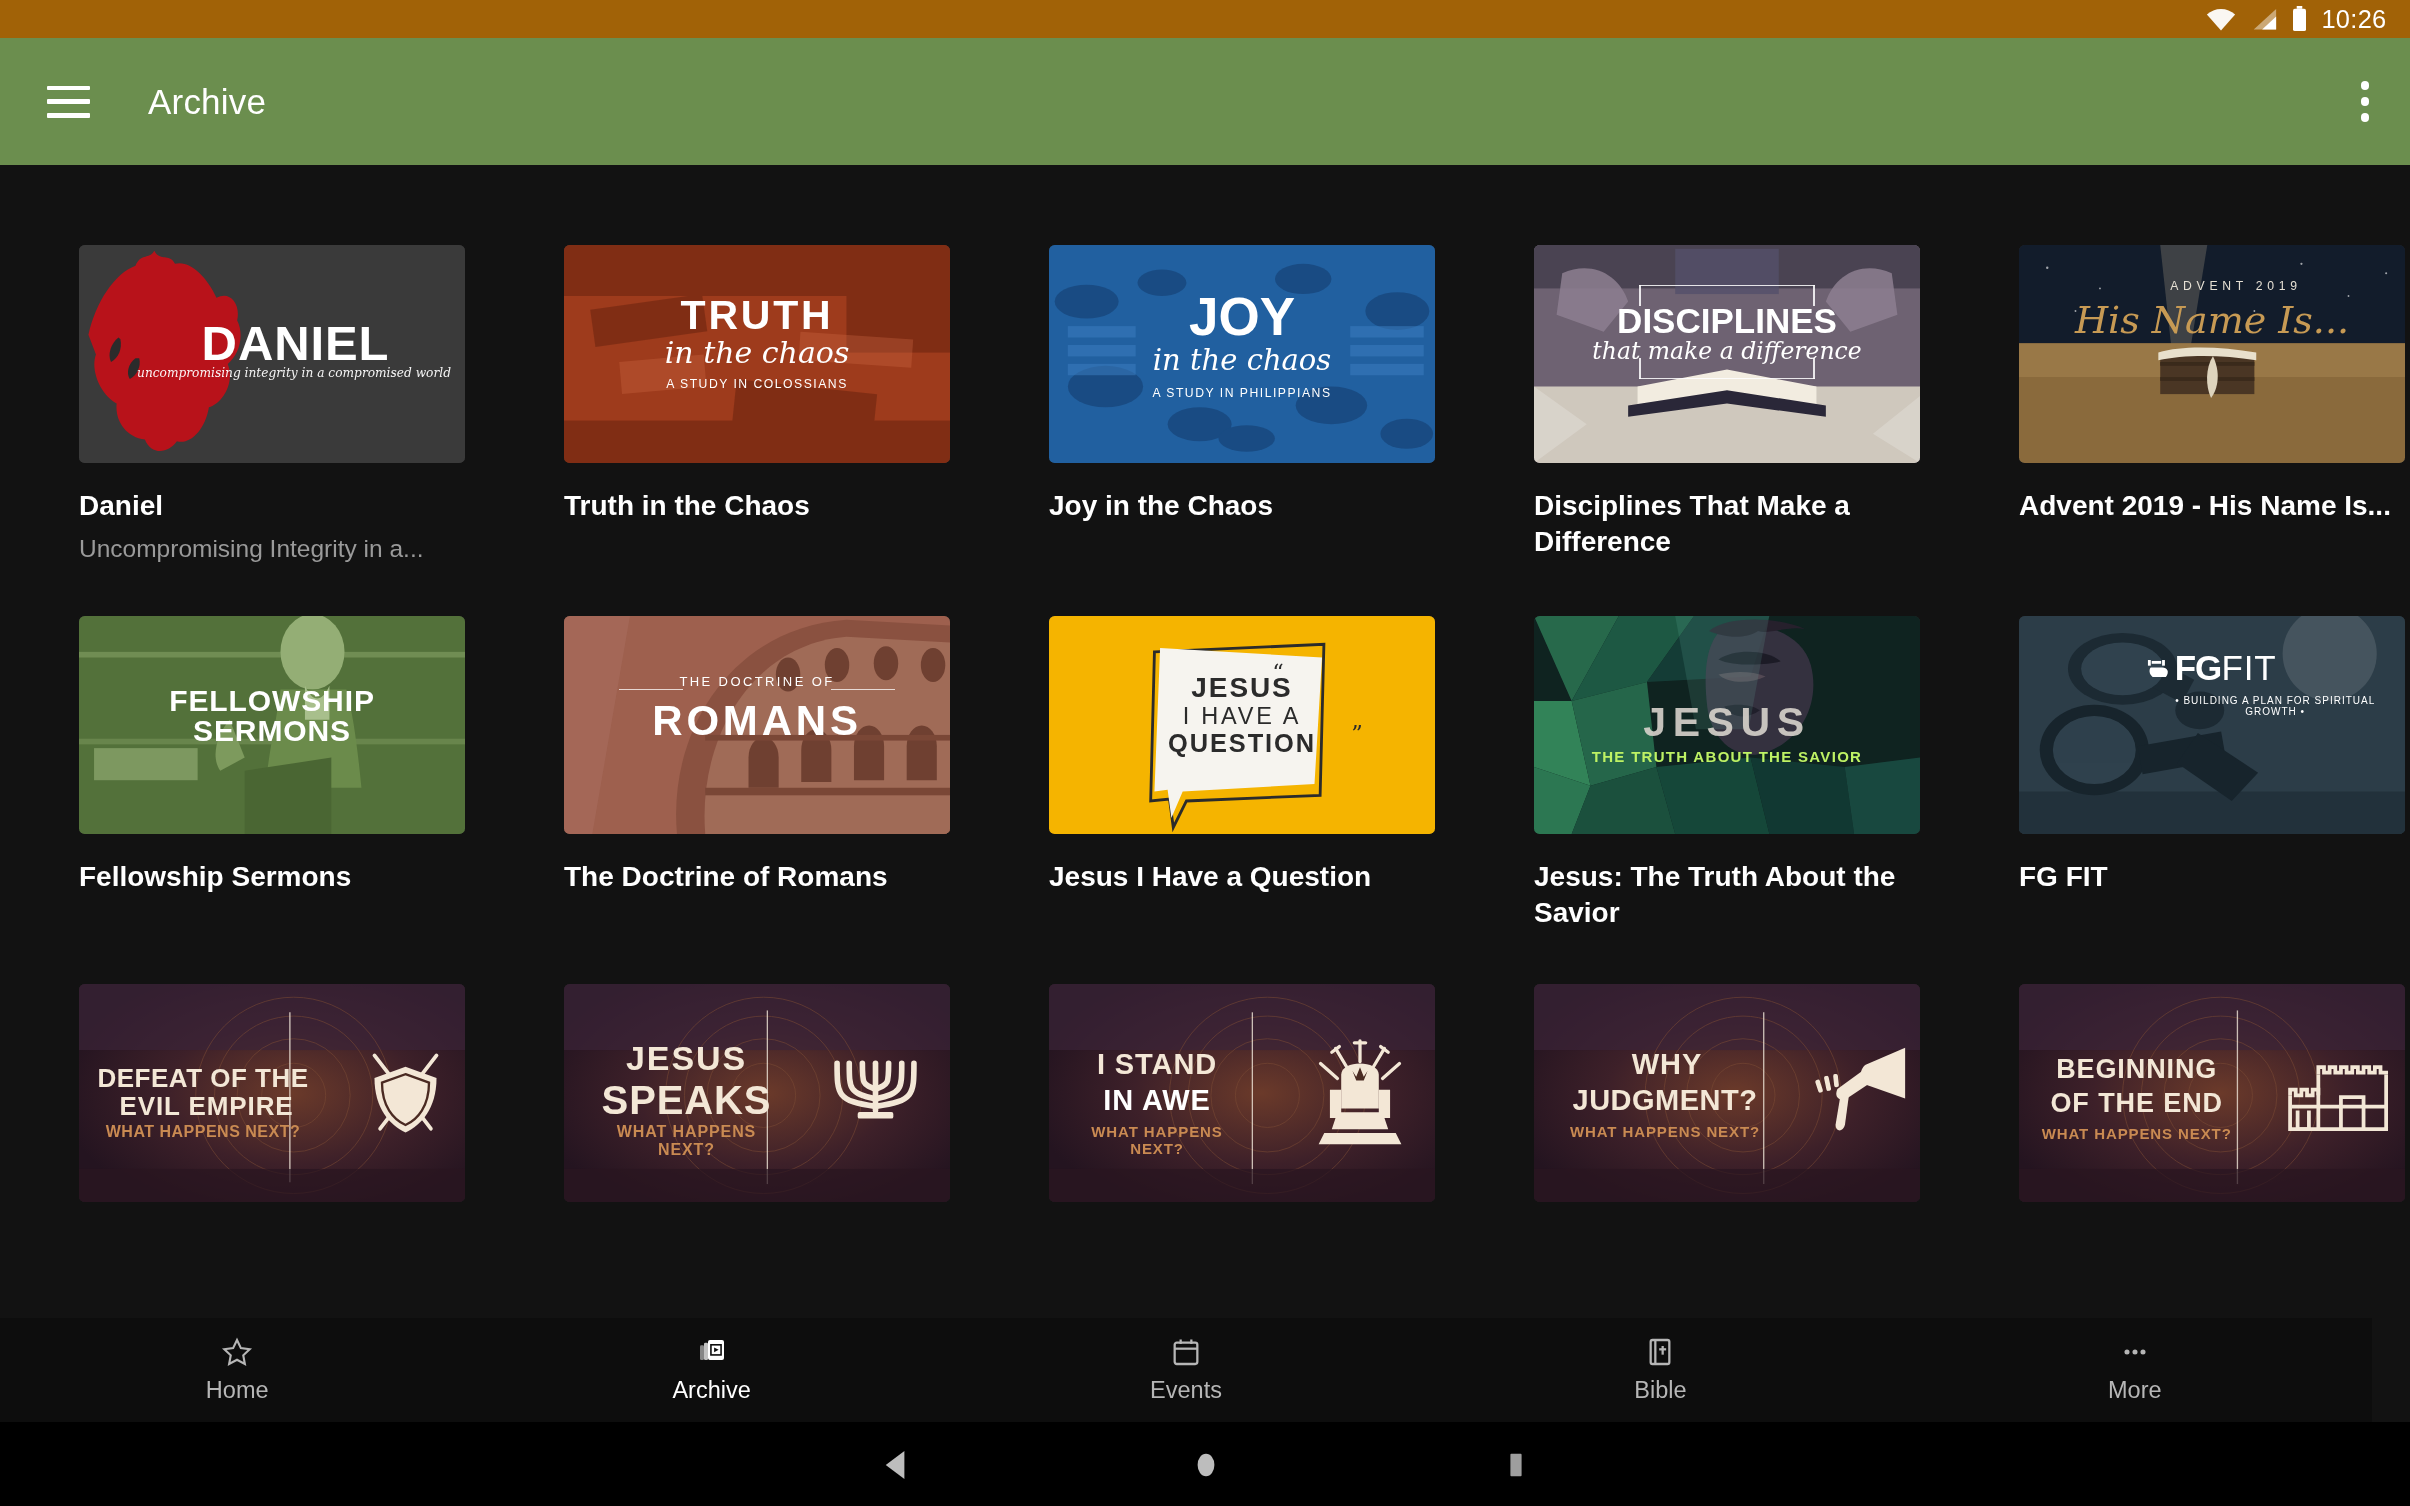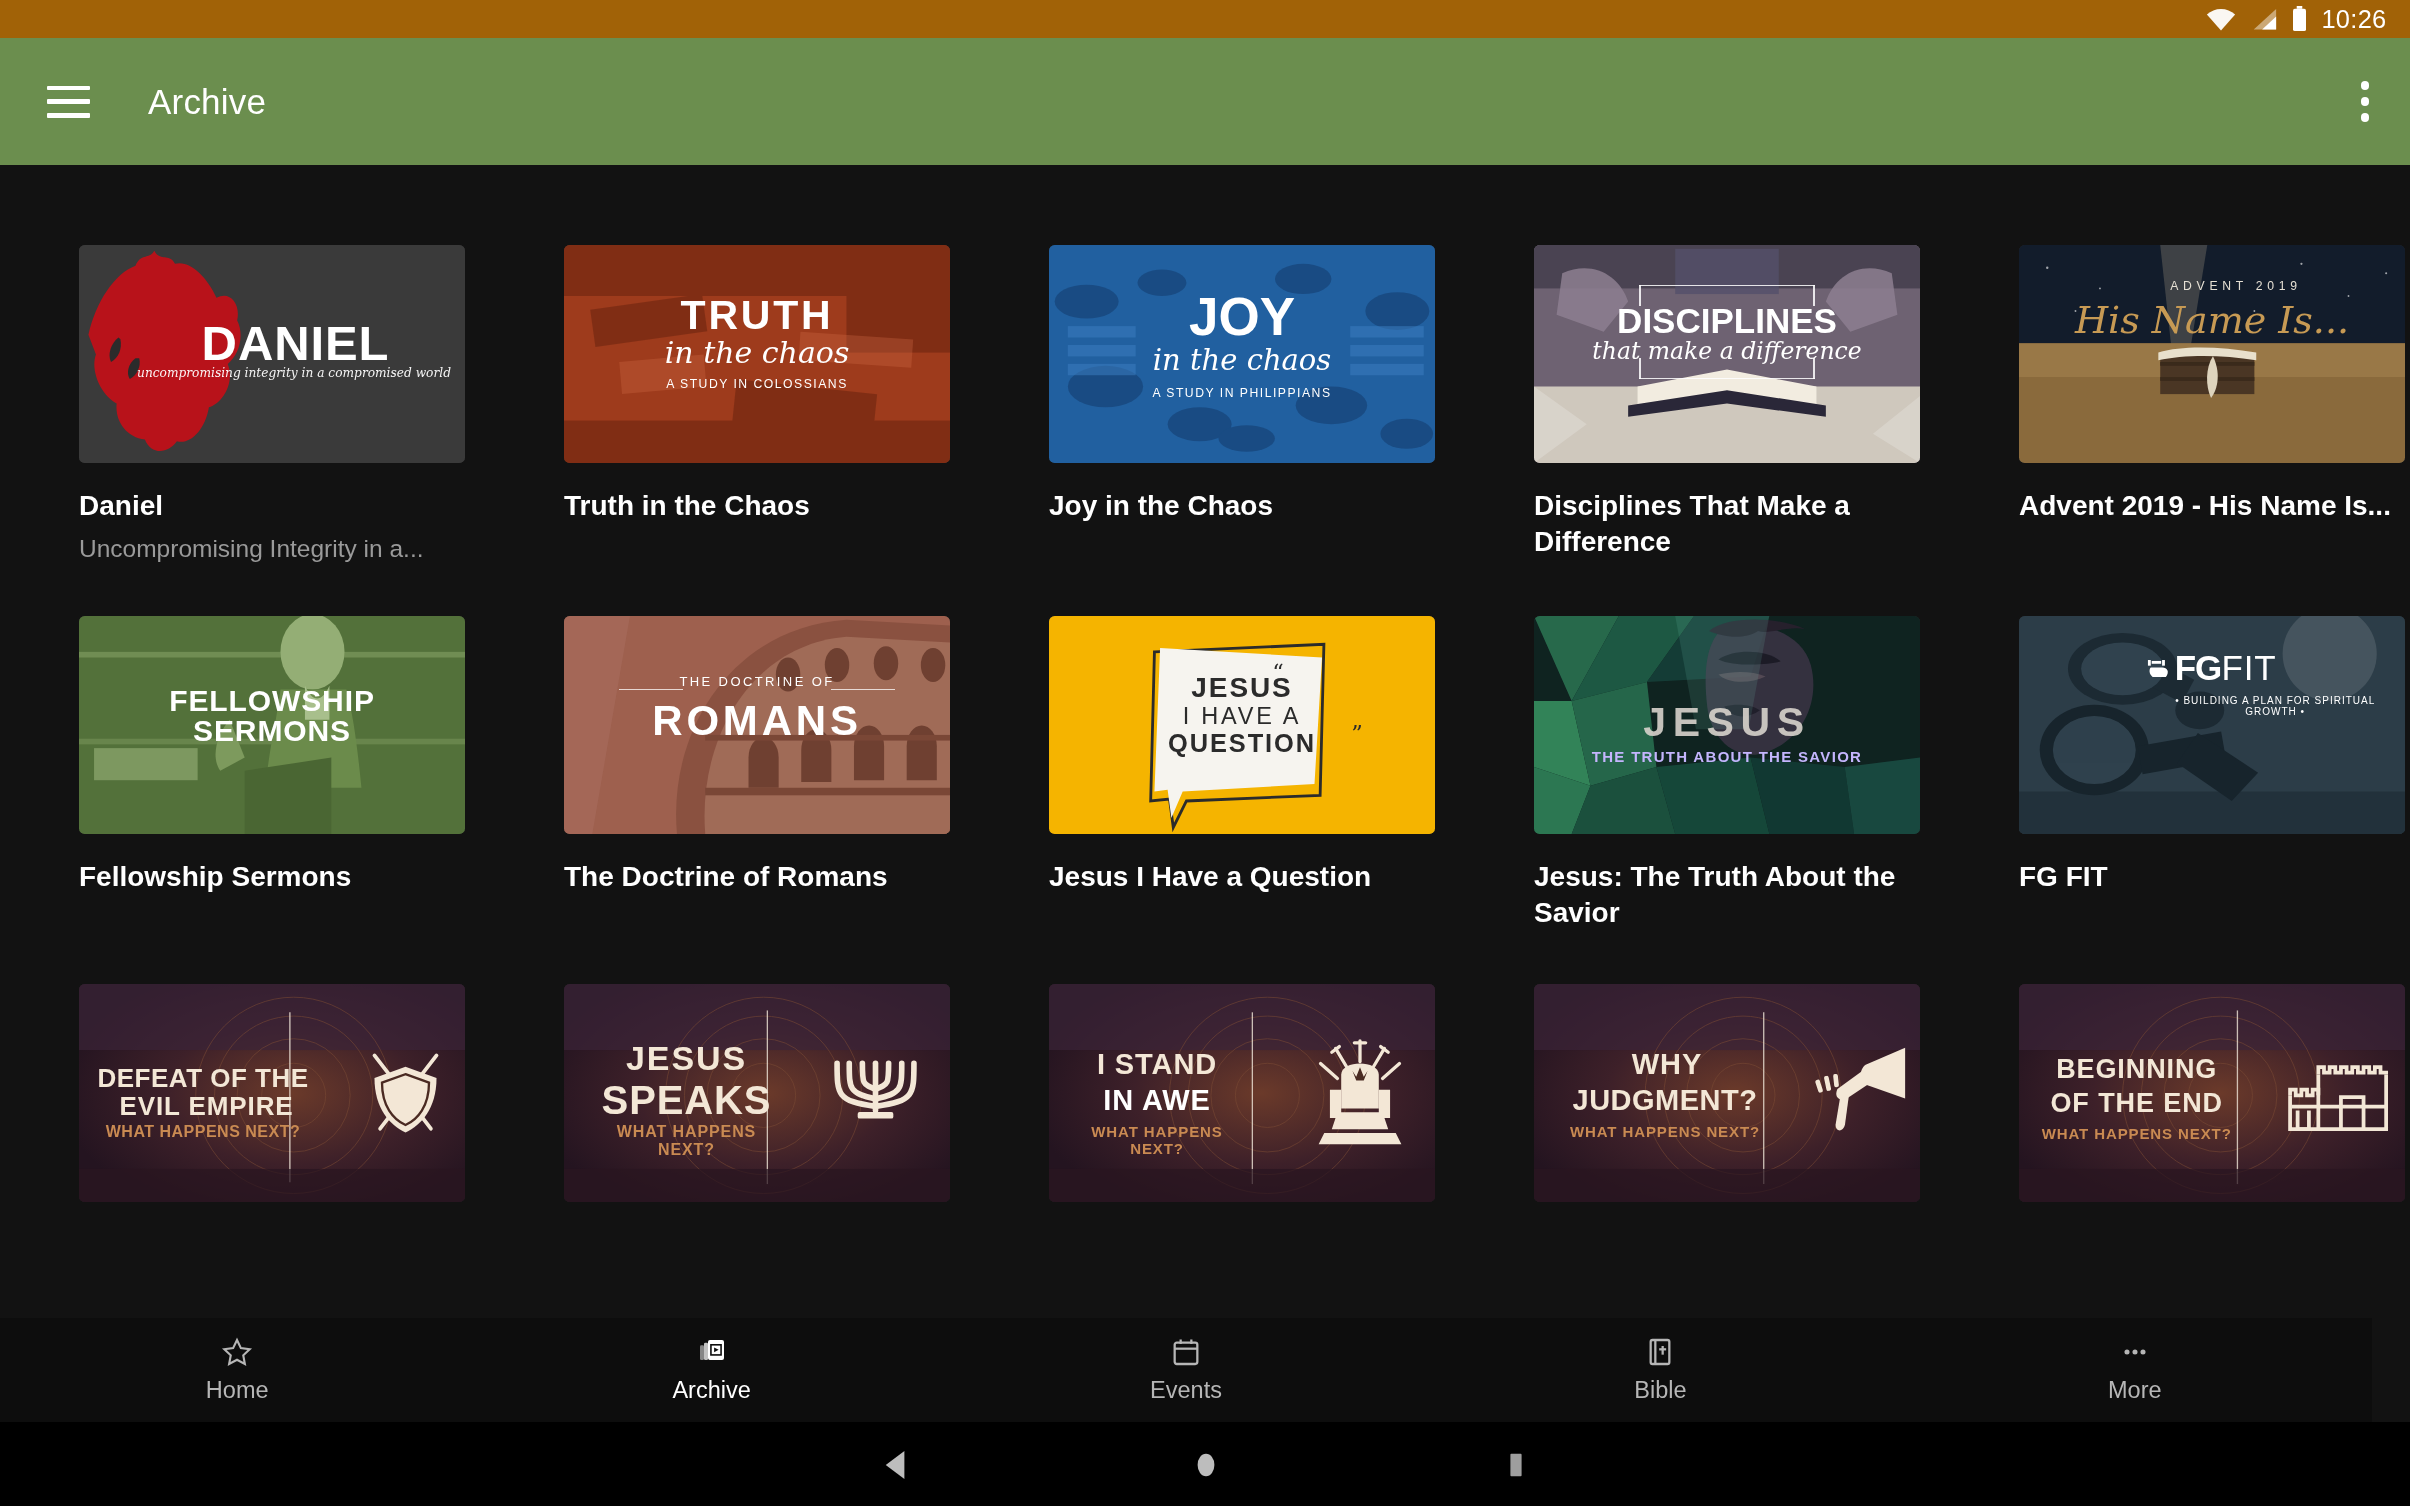--- a/index.html
+++ b/index.html
@@ -332,21 +332,21 @@
               <path d="M200 14 C236 2 284 16 294 52 C304 90 286 130 248 144 C214 156 188 130 184 96 C180 62 182 28 200 14 Z" fill="#3b3446"></path>
               <path d="M196 46 C214 34 248 36 262 48 C250 52 212 54 196 46 Z" fill="#1f1b29"></path>
               <path d="M196 62 C212 58 232 58 246 64 C230 72 206 72 196 62 Z" fill="#60515e"></path>
               <path d="M202 96 C216 92 232 94 240 100 C226 110 210 108 202 96 Z" fill="#241f2e"></path>
               <path d="M186 16 C204 0 258 0 288 14 C270 10 250 20 238 16 C222 26 200 22 186 16 Z" fill="#2b2030"></path>
             </g>
             <path d="M150 0 L250 0 L228 120 L172 120 Z" fill="#7fd7c4" opacity="0.13"></path>
           </svg>
         </div>
         <div class="lbl art-caps" style="top:83px; font-size:41px; letter-spacing:6.6px; color:#d8d3cc; opacity:.9;">JESUS</div>
-        <div class="lbl art-caps" style="top:132px; font-size:15px; letter-spacing:1.3px; color:#c4b5fd;">THE TRUTH ABOUT THE SAVIOR</div>
+        <div class="lbl art-caps" style="top:132px; font-size:15px; letter-spacing:1.3px; color:#bef264;">THE TRUTH ABOUT THE SAVIOR</div>
       </div>
       <div class="cell-title">Jesus: The Truth About the Savior</div>
     </div>
 
     <div class="cell row2">
       <div class="thumb">
         <div class="art">
           <svg viewBox="0 0 410 231" preserveAspectRatio="none">
             <rect width="410" height="231" fill="#2c3d48"></rect>
             <rect x="0" y="186" width="410" height="45" fill="#22313b"></rect>

